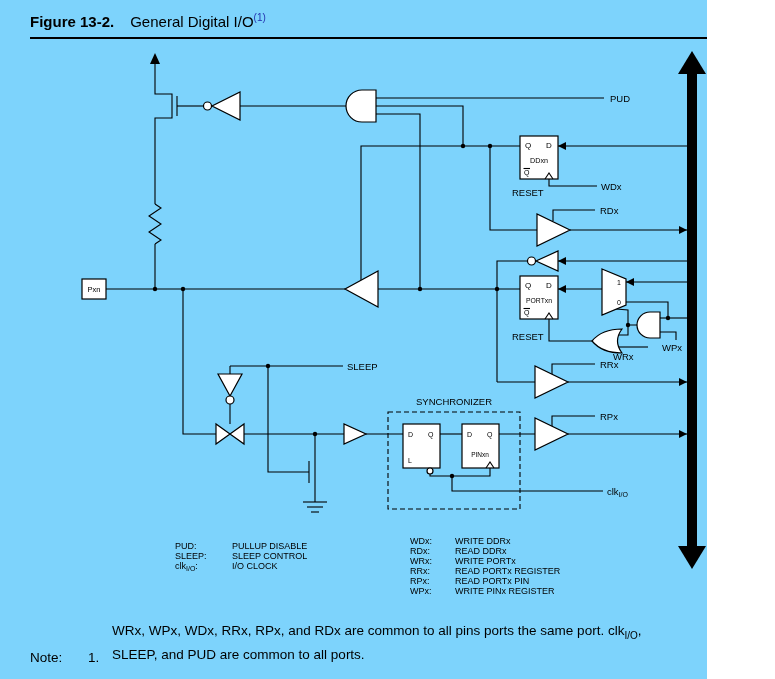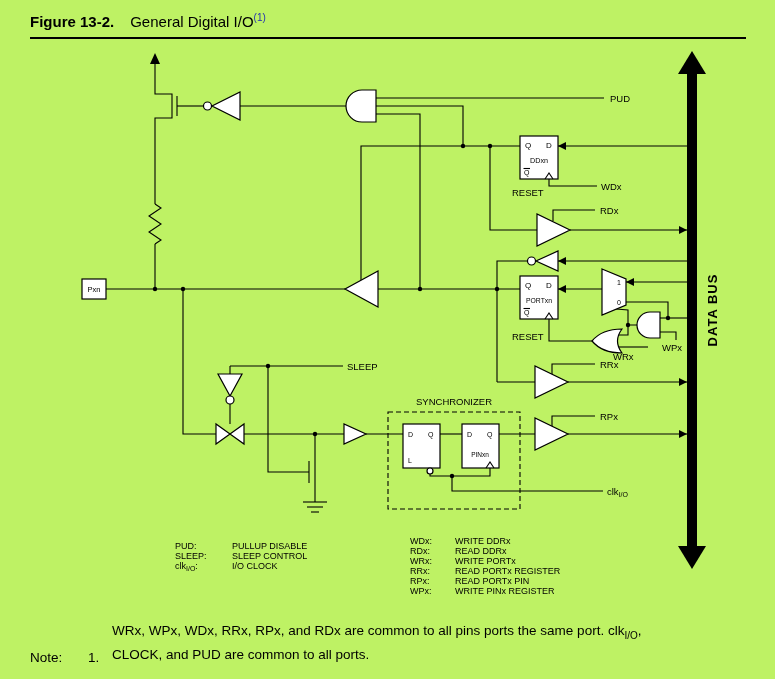--- a/index.html
+++ b/index.html
@@ -1,16 +1,16 @@
 <!DOCTYPE html>
 <html><head>
 <meta charset="utf-8">
 <style>
   html,body{margin:0;padding:0;background:#fff;}
-  .page{position:relative;width:775px;height:679px;background:#bef264;overflow:hidden;
+  .page{position:relative;width:707px;height:679px;background:#7dd3fc;overflow:hidden;
         font-family:"Liberation Sans",sans-serif;color:#000;}
   .title-row{position:absolute;left:30px;top:12px;font-size:15px;white-space:nowrap;}
   .fig-label{font-weight:bold;margin-right:16px;}
   .noteref{color:#2433b0;font-size:10px;vertical-align:super;}
   .rule{position:absolute;left:30px;top:37px;width:716px;border-top:2px solid #000;}
   svg{position:absolute;left:0;top:44px;}
   svg text{font-family:"Liberation Sans",sans-serif;fill:#000;}
   .t9{font-size:9.5px}.t8{font-size:8px}.t75{font-size:7.5px}.t72{font-size:7.2px}
   .t7{font-size:7px}.t68{font-size:6.8px}.t65{font-size:6.5px}.leg{font-size:9px}
   .bus{font-size:13px;font-weight:bold;letter-spacing:1px}
@@ -229,17 +229,17 @@
       <text class="leg" x="410" y="550">WPx:</text>
       <text class="leg" x="455" y="550">WRITE PINx REGISTER</text>
     </g>
   </svg>
 
   <div class="note-row">
     <span class="note-label">Note:</span>
     <span class="note-number">1.</span>
     <div class="note-text">
       <span>WRx, WPx, WDx, RRx, RPx, and RDx are common to all pins ports the same port. clk</span><sub>I/O</sub><span>,</span><br>
-      <span>CLOCK, and PUD are common to all ports.</span>
+      <span>SLEEP, and PUD are common to all ports.</span>
     </div>
   </div>
 
 </div>
 
 </body></html>

